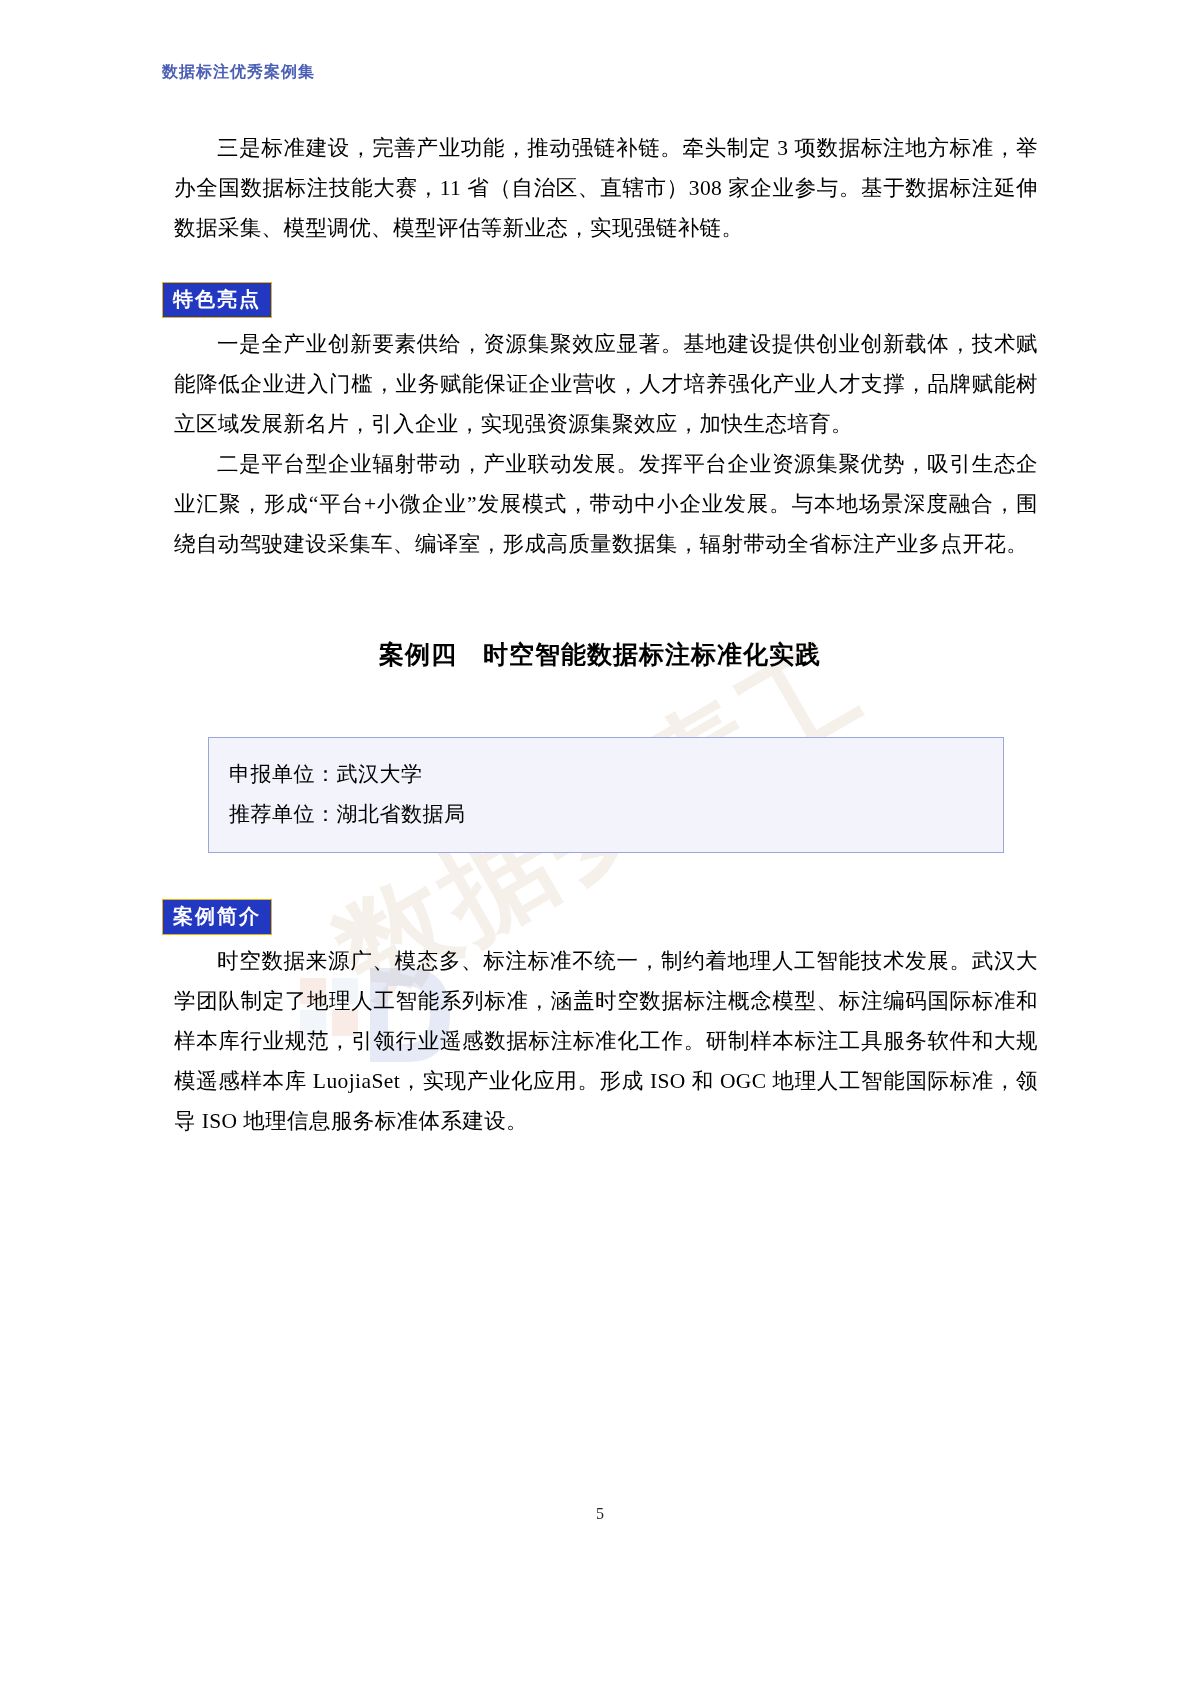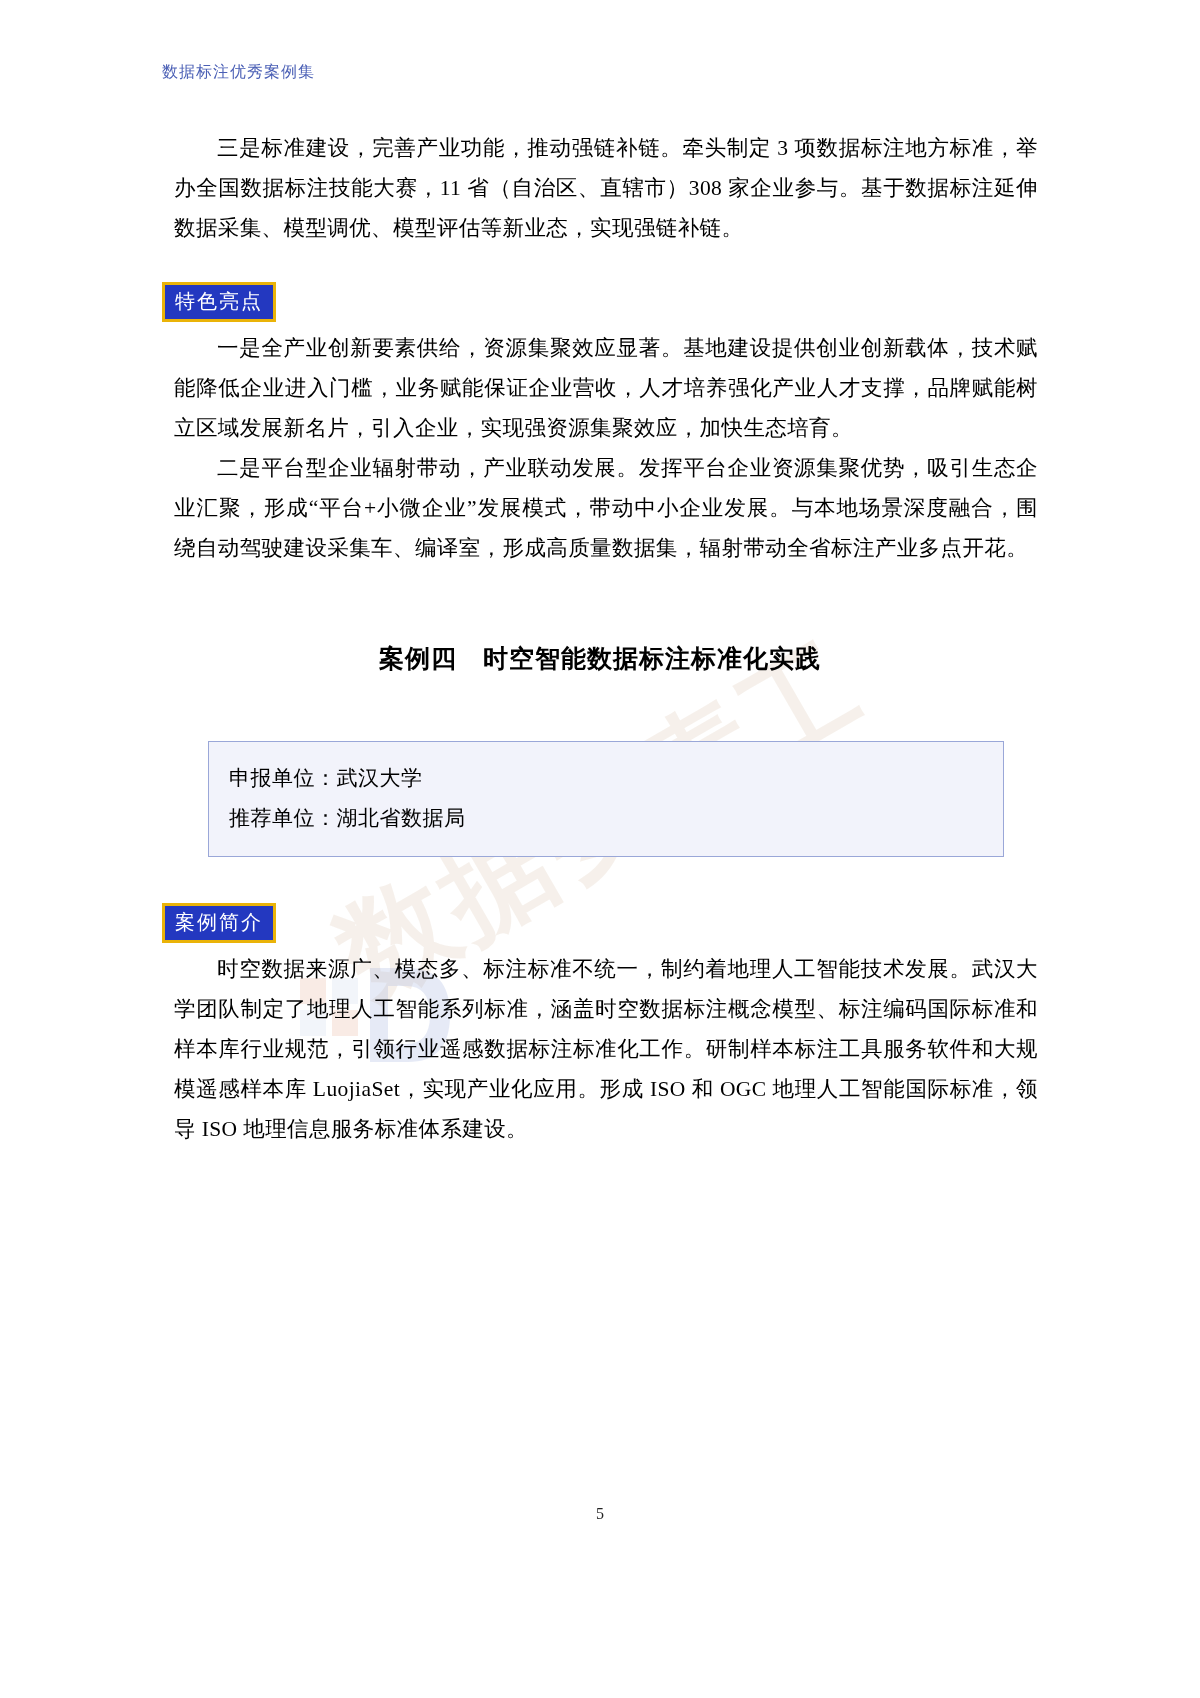--- a/index.html
+++ b/index.html
@@ -54,21 +54,21 @@
   .content {
     position: relative;
     z-index: 2;
   }
   .header {
     position: absolute;
     left: 162px;
     top: 62px;
     font-family: "Liberation Sans", sans-serif;
     font-size: 16px;
-    font-weight: normal;
+    font-weight: bold;
     color: #4a5fb5;
     letter-spacing: 1px;
   }
   .body-area {
     position: absolute;
     left: 162px;
     top: 128px;
     width: 876px;
   }
   p.para {
@@ -80,25 +80,25 @@
     text-indent: 2em;
     letter-spacing: 0.4px;
   }
   .gap-lg { height: 34px; }
   .gap-md { height: 6px; }
   .section-tag {
     display: inline-block;
     background: #2338c0;
     color: #ffffff;
     font-family: "Liberation Sans", sans-serif;
-    font-weight: normal;
+    font-weight: bold;
     font-size: 20px;
     padding: 3px 10px 4px 10px;
     letter-spacing: 2px;
-    border: 3px solid #eab308;
+    border: 1px solid #eab308;
   }
   .case-title {
     text-align: center;
     font-family: Liberation Serif, serif;
     font-weight: bold;
     font-size: 25px;
     letter-spacing: 1px;
     margin: 0;
   }
   .info-box {

